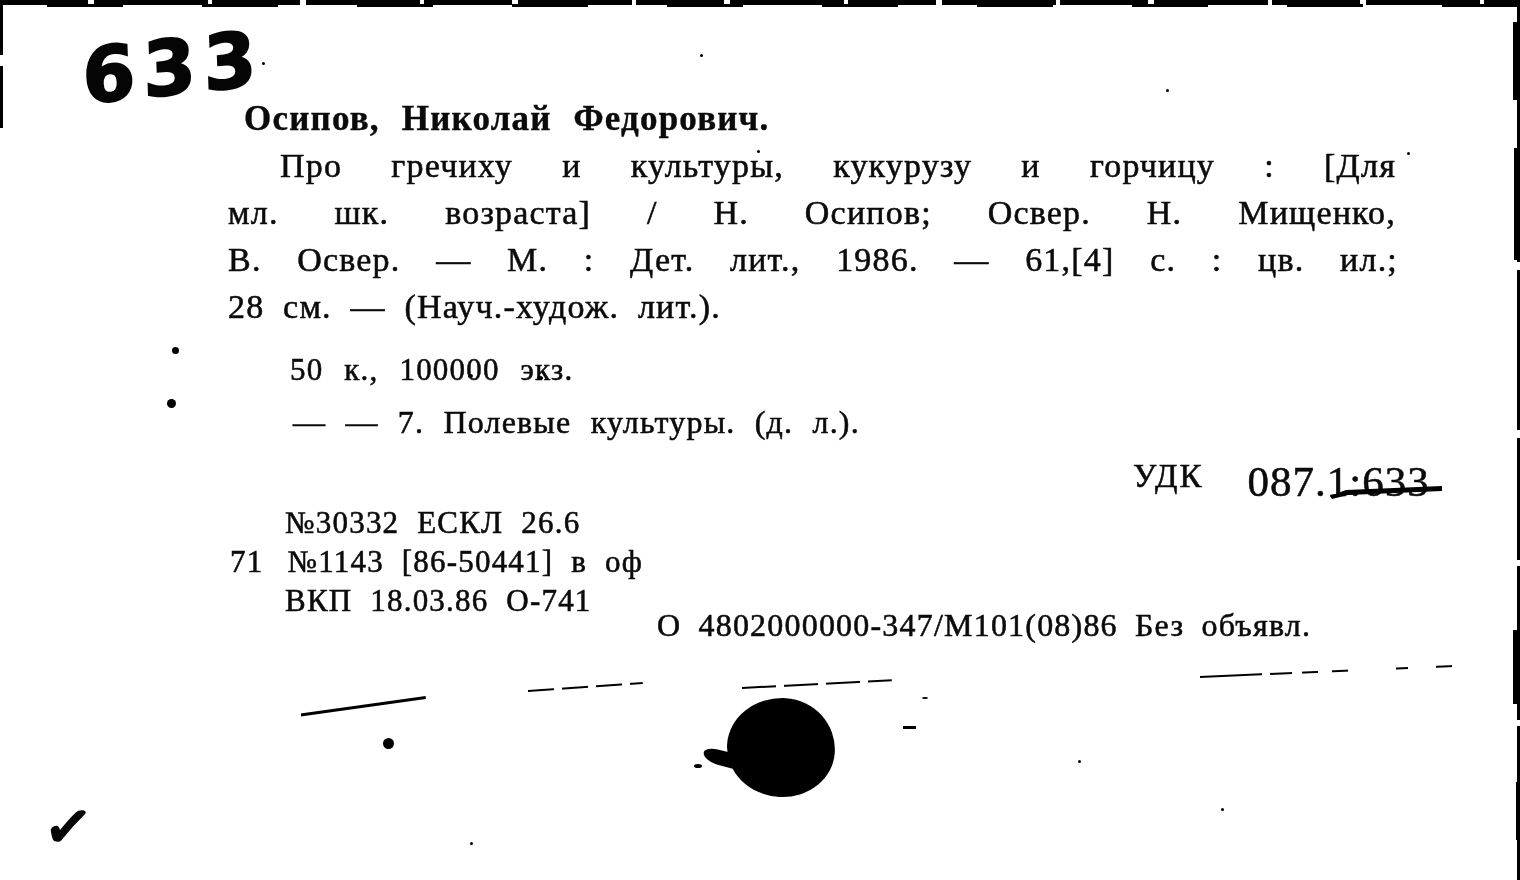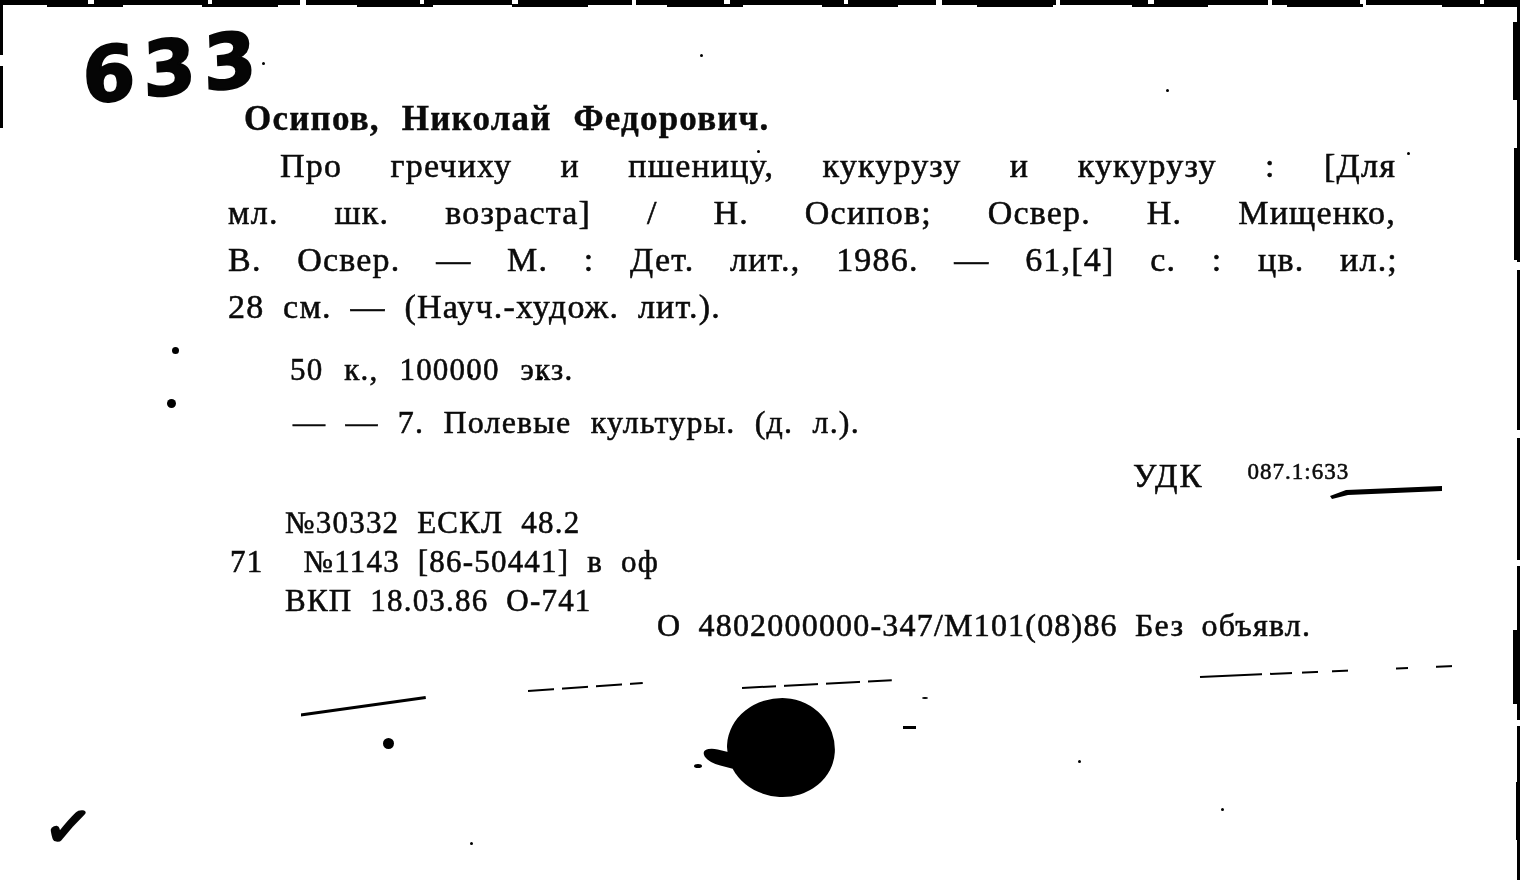--- a/index.html
+++ b/index.html
@@ -91,46 +91,46 @@
 <div class="edge-right"></div>
 <div class="edge-right-thick" style="top:22px;height:78px;width:7px;"></div>
 <div class="edge-right-thick" style="top:148px;height:112px;width:6px;"></div>
 <div class="edge-right-thick" style="top:630px;height:74px;width:7px;"></div>
 <div class="edge-right-thick" style="top:782px;height:58px;width:4px;"></div>
 
 <div class="abs hand class-number" style="left:82px; top:30px;">633</div>
 
 <div class="abs print heading" style="left:244px; top:101px;">Осипов, Николай Федорович.</div>
 
-<div class="abs print body-line just" style="left:280px; top:149px; width:1116px;">Про гречиху и пшеницу, кукурузу и кукурузу : [Для</div>
+<div class="abs print body-line just" style="left:280px; top:149px; width:1116px;">Про гречиху и культуры, кукурузу и горчицу : [Для</div>
 
 <div class="abs print body-line just" style="left:228px; top:196px; width:1168px;">мл. шк. возраста] / Н. Осипов; Освер. Н. Мищенко,</div>
 
 <div class="abs print body-line just" style="left:228px; top:243px; width:1170px;">В. Освер. — М. : Дет. лит., 1986. — 61,[4] с. : цв. ил.;</div>
 
 <div class="abs print body-line" style="left:228px; top:290px;text-align:center;">28 см. — (Науч.-худож. лит.).</div>
 
 <div class="abs print small-line" style="left:290px; top:354px; word-spacing:12px;">50 к., 100000 экз.</div>
 
 <div class="abs print" style="left:293px; top:406px; font-size:32px; word-spacing:10px;">— — 7. Полевые культуры. (д. л.).</div>
 
 <div class="abs" style="left:1133px; top:460px; display:flex; gap:44px;">
   <span class="print" style="font-size:33px; letter-spacing:2px;">УДК</span>
-  <span class="print" style="font-size:23px; letter-spacing:1px;">087.1:633</span>
+  <span class="print" style="font-size:43px; letter-spacing:1px;">087.1:633</span>
 </div>
 
 <svg class="udk-underline" width="112" height="14" viewBox="0 0 112 14">
   <polygon points="0,10 16,4 112,0 112,5 18,9 2,13" fill="#000"></polygon>
 </svg>
 
-<div class="abs print small-line" style="left:285px; top:507px;">№30332 ЕСКЛ 48.2</div>
+<div class="abs print small-line" style="left:285px; top:507px;">№30332 ЕСКЛ 26.6</div>
 
 <div class="abs" style="left:230px; top:546px;">
   <span class="print small-line">71</span>
-  <span class="print small-line" style="margin-left:36px;">№1143 [86-50441] в оф</span>
+  <span class="print small-line" style="margin-left:20px;">№1143 [86-50441] в оф</span>
 </div>
 
 <div class="abs print small-line" style="left:285px; top:585px;">ВКП 18.03.86 О-741</div>
 
 <div class="abs print" style="left:657px; top:609px; font-size:32px; word-spacing:8px;">О 4802000000-347/М101(08)86 Без объявл.</div>
 
 <div class="abs hand checkmark" style="left:44px; top:798px;">✓</div>
 
 <div class="ink-blot"></div>
 <div class="blot-tail"></div>

